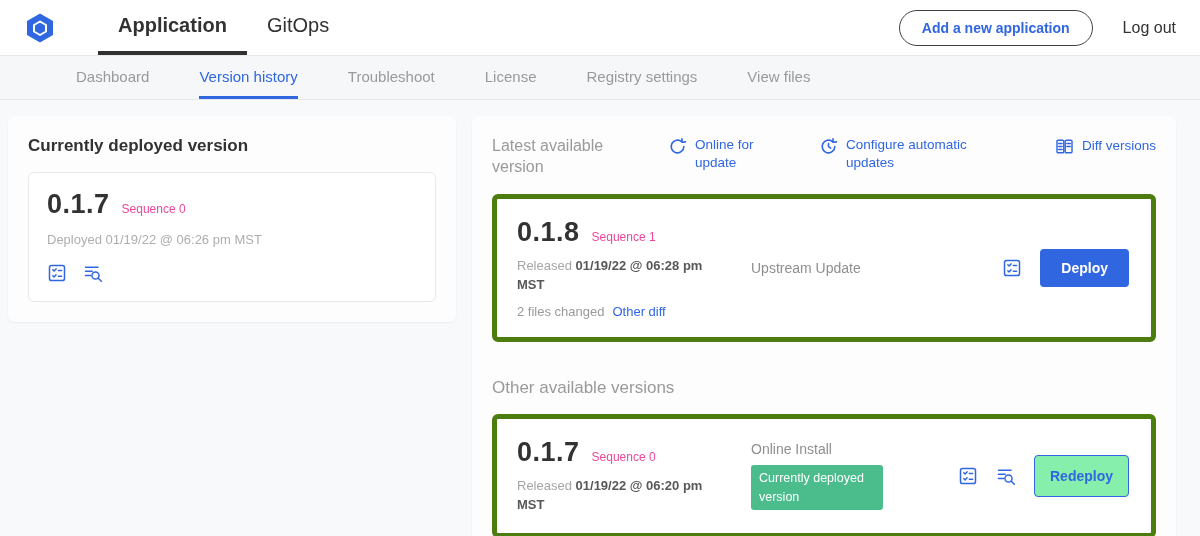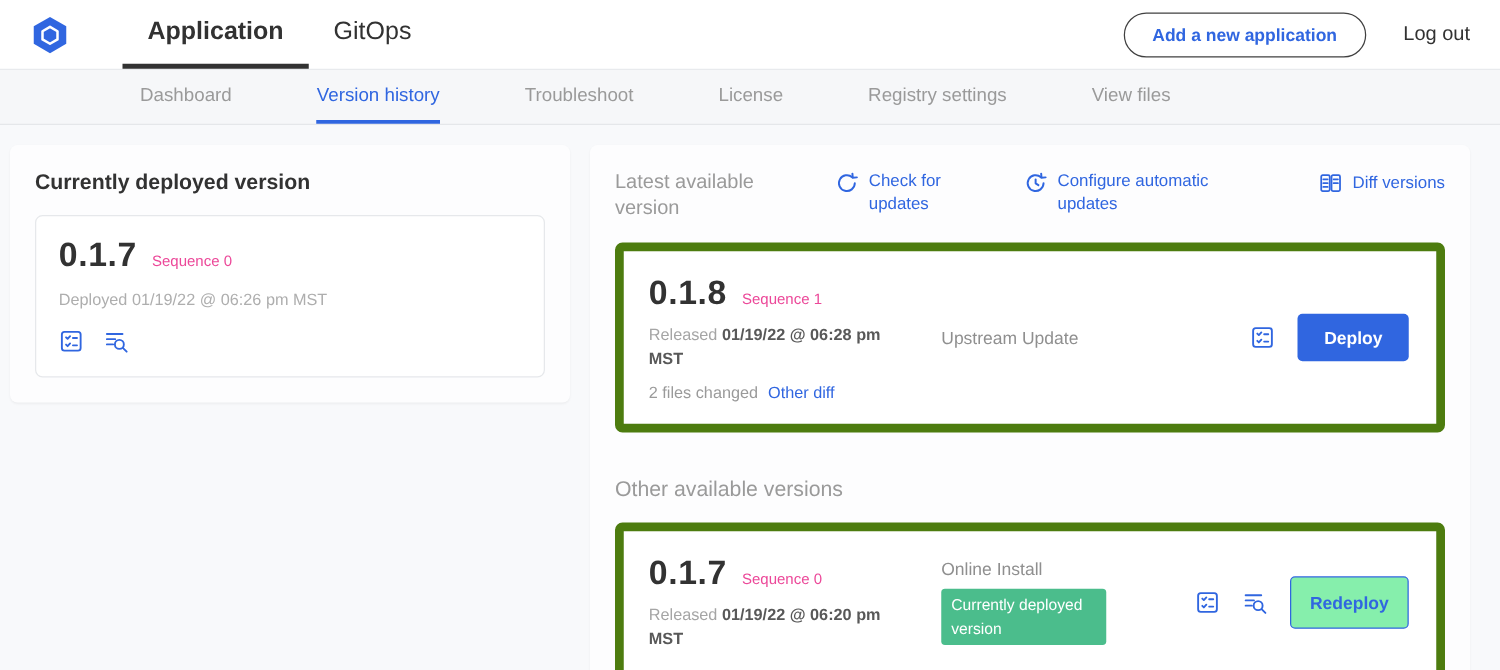--- a/index.html
+++ b/index.html
@@ -16,21 +16,21 @@
     color:#323232; cursor:pointer; border-bottom:4px solid transparent; }
   .top-tab.active { border-bottom-color:#323232; font-weight:700; font-weight:600; }
   .top-right { margin-left:auto; display:flex; align-items:center; gap:30px; }
   .add-app { border:1px solid #404040; color:#3066e0; background:#fff;
     border-radius:20px; padding:9px 22px; font-weight:700; font-size:14px;
     font-family:inherit; cursor:pointer; }
   .logout { font-size:16px; color:#323232; cursor:pointer; }
 
   
   .subnav { height:44px; background:#f6f7f9; border-bottom:1px solid #e5e7ea;
-    display:flex; align-items:stretch; padding-left:112px; gap:68px; }
+    display:flex; align-items:stretch; padding-left:76px; gap:50px; }
   .subnav-item { display:flex; align-items:center; font-size:15px; color:#9a9a9a;
     cursor:pointer; border-bottom:3px solid transparent; }
   .subnav-item.active { color:#3066e0; border-bottom-color:#3066e0; }
 
   
   main { display:flex; align-items:flex-start; gap:16px; padding:16px 24px 0 8px; }
   .card { background:#fdfdfe; border-radius:6px; box-shadow:0 1px 2px rgba(0,0,0,.05); }
   .left-card { width:448px; padding:20px; }
   .left-card h2 { font-size:17px; font-weight:700; color:#323232; }
   .version-card { background:#fff; border:1px solid #e6e8eb; border-radius:6px;
@@ -50,21 +50,21 @@
     width:132px; line-height:1.3; }
   .action { display:flex; align-items:flex-start; gap:8px; color:#3066e0;
     font-size:13.5px; line-height:1.3; cursor:pointer; }
   .action .a-icon svg { width:19px; height:19px; display:block; margin-top:1px; }
   .act-check { margin-left:44px; }
   .act-check .a-label { width:74px; }
   .act-auto { margin-left:50px; }
   .act-auto .a-label { width:158px; }
   .act-diff { margin-left:auto; align-items:center; }
 
-  .release-card { background:#fff; border:7px solid #4d7c0f; border-radius:6px;
+  .release-card { background:#fff; border:5px solid #4d7c0f; border-radius:6px;
     padding:18px 20px; display:flex; align-items:center; margin-top:16px; }
   .rel-left { width:228px; }
   .released { margin-top:8px; font-size:13px; color:#a5a5a5; line-height:1.5; width:195px; }
   .released b { color:#585858; font-weight:700; }
   .files-row { margin-top:9px; font-size:13px; color:#9a9a9a; }
   .view-diff { color:#3066e0; margin-left:8px; cursor:pointer; }
   .rel-mid { flex:1; padding-left:6px; font-size:14px; color:#8f8f8f; }
   .badge { display:inline-block; margin-top:8px; background:#4bbd8c; color:#fff;
     font-size:12.5px; padding:4px 8px; border-radius:3px; max-width:132px; line-height:1.5; }
   .rel-right { display:flex; align-items:center; gap:18px; padding-right:2px; }
@@ -156,21 +156,21 @@
     <div class="right-header">
       <h3>Latest available version</h3>
 
       <div class="action act-check">
         <span class="a-icon">
           <svg viewBox="0 0 24 24" fill="none" stroke="#3066e0" stroke-width="2" stroke-linecap="round" stroke-linejoin="round">
             <path d="M20 12a8 8 0 1 1-2.6-5.9"></path>
             <path d="M17.6 2.4l.3 4.2 4.2-.4"></path>
           </svg>
         </span>
-        <span class="a-label">Check for updates</span>
+        <span class="a-label">Online for update</span>
       </div>
 
       <div class="action act-auto">
         <span class="a-icon">
           <svg viewBox="0 0 24 24" fill="none" stroke="#3066e0" stroke-width="2" stroke-linecap="round" stroke-linejoin="round">
             <path d="M20 12a8 8 0 1 1-2.6-5.9"></path>
             <path d="M17.6 2.4l.3 4.2 4.2-.4"></path>
             <path d="M12 8.2v4l2.8 1.8"></path>
           </svg>
         </span>

